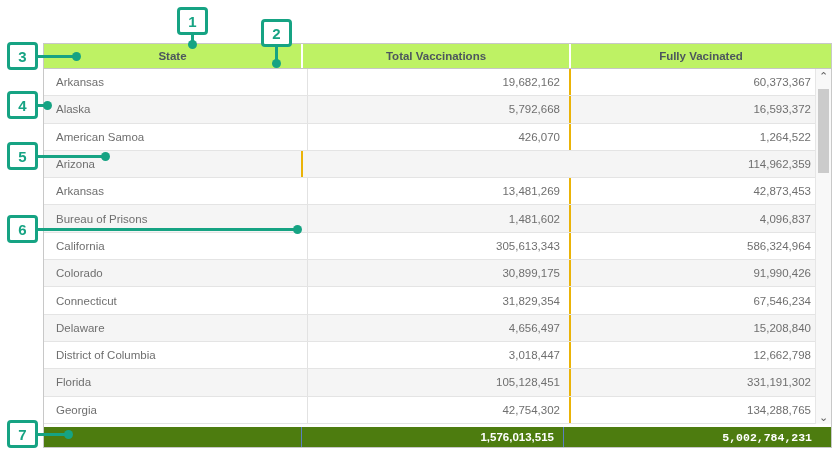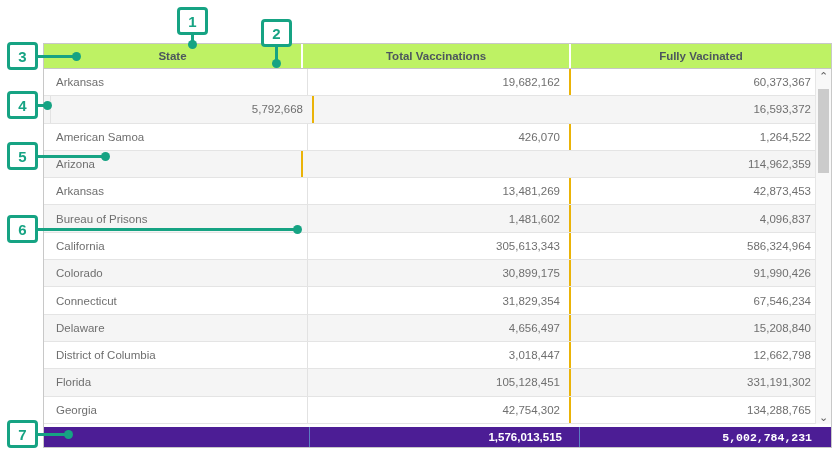--- a/index.html
+++ b/index.html
@@ -39,21 +39,21 @@
   }
   .sb-arrow{
     position:absolute;left:0;width:15px;height:14px;display:flex;align-items:center;justify-content:center;
     color:#5f5f5f;font-size:11px;line-height:10px;cursor:default;
   }
   .sb-arrow.up{top:0;}
   .sb-arrow.down{bottom:0;}
   .sb-thumb{position:absolute;left:2px;top:20px;width:11px;height:84px;background:#cbcbcb;}
   
   .gap{height:3px;background:#ffffff;}
-  .totals{display:flex;height:20px;background:#4c1d95;gap:8px;}
+  .totals{display:flex;height:20px;background:#4d7c0f;}
   .totals .td{color:#ffffff;font-weight:bold;font-size:11.5px;height:20px;}
   .totals .td+.td{border-left:1px solid #5b7fc2;}
   .totals .td.col2{padding-right:9px;}
   .totals .td.col3{padding-right:19px;font-family:Liberation Mono, monospace;}
   
   .callout-box{
     position:absolute;width:31px;height:28px;box-sizing:border-box;
     border:3px solid #16a383;border-radius:4px;background:#ffffff;
     display:flex;align-items:center;justify-content:center;
     color:#16a383;font-weight:bold;font-size:15px;z-index:20;
@@ -74,20 +74,21 @@
       <div class="th col2">Fully Vacinated</div>
     </div>
 
     <div class="tbody">
       <div class="tr">
         <div class="td col1">Arkansas</div>
         <div class="td col2 num">19,682,162</div>
         <div class="td col3 num">60,373,367</div>
       </div>
       <div class="tr alt">
+        <div class="td col1">Alaska</div>
         <div class="td col2 num">5,792,668</div>
         <div class="td col3 num">16,593,372</div>
       </div>
       <div class="tr">
         <div class="td col1">American Samoa</div>
         <div class="td col2 num">426,070</div>
         <div class="td col3 num">1,264,522</div>
       </div>
       <div class="tr alt">
         <div class="td col1">Arizona</div>

